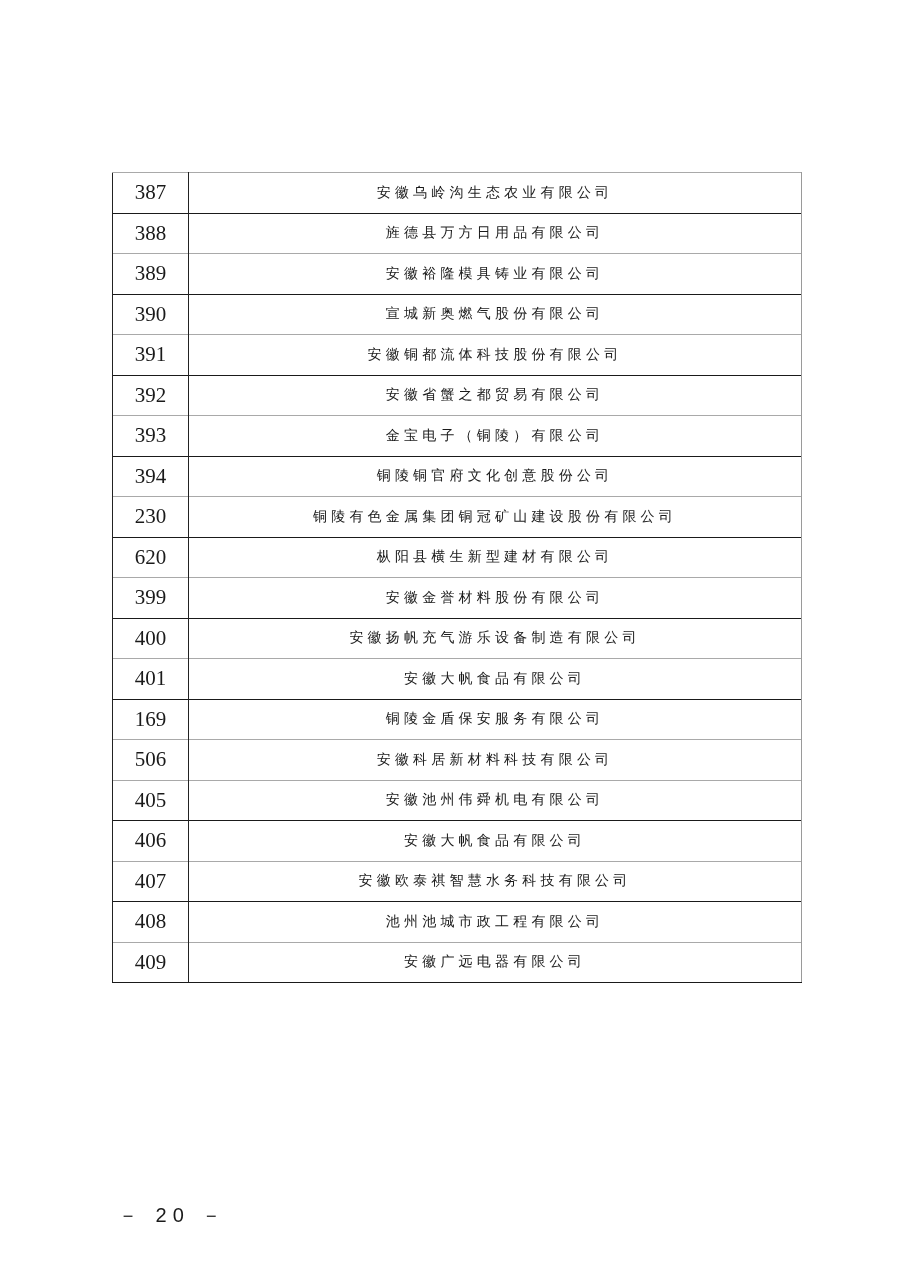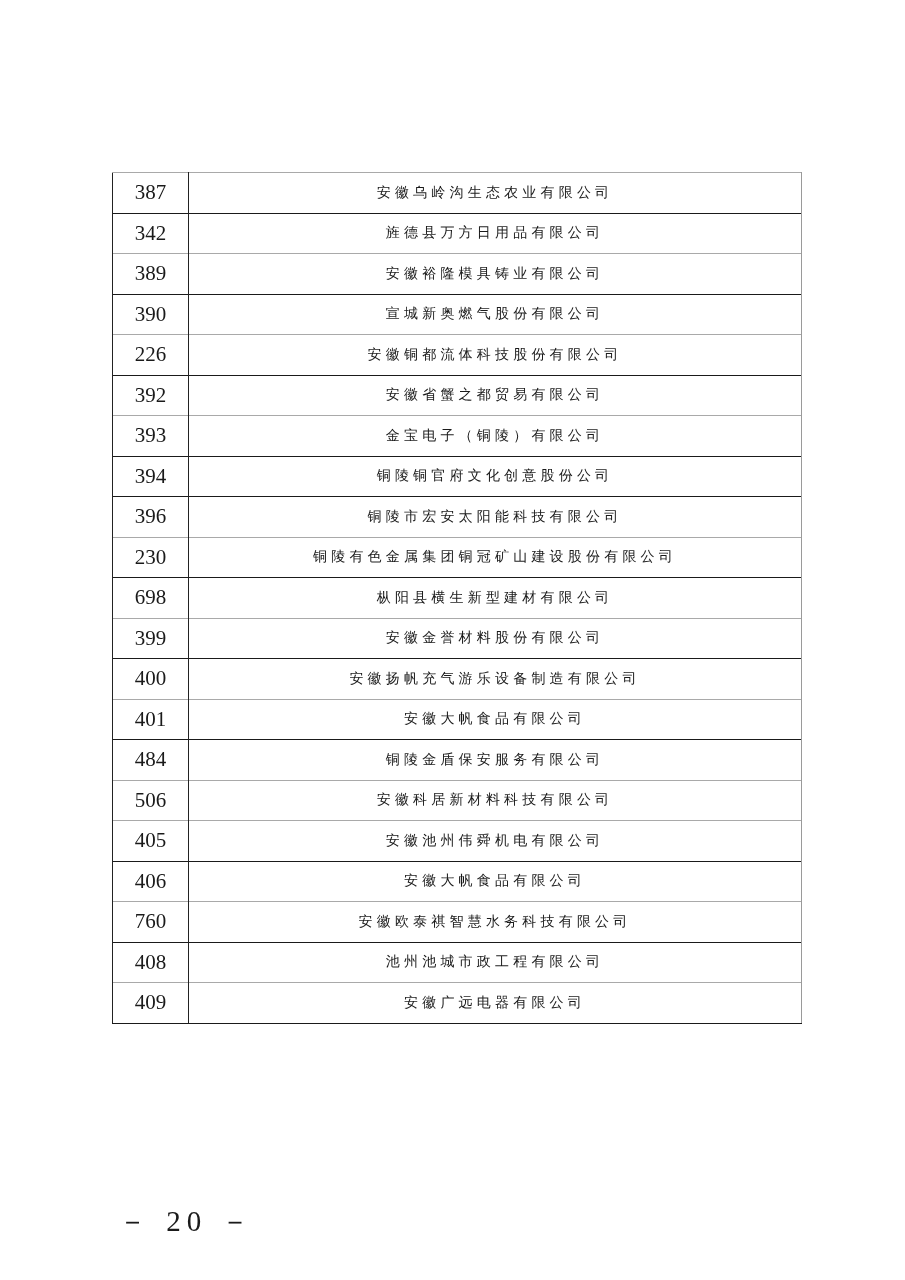--- a/index.html
+++ b/index.html
@@ -53,106 +53,102 @@
       border-right: 1.5px solid #9a9a9a;
     }
     tr.b-dark td { border-top: 1.5px solid #1a1a1a; }
     tr.b-gray td { border-top: 1.5px solid #a9a9a9; }
     tr.b-none td { border-top: none; }
     tr.last td { border-bottom: 1.5px solid #1a1a1a; margin-top: 20px; }
     .page-number {
       position: absolute;
       left: 118px;
       top: 1190px;
-      font-family: Liberation Serif, serif;
-      font-size: 29px;
+      font-family: Liberation Sans, sans-serif;
+      font-size: 20px;
       letter-spacing: 6px;
       color: #1a1a1a;
     }
   </style>
 </head>
 <body>
 
 <div class="page">
   <table class="list">
     <tbody id="rows">
         <tr class="b-gray">
           <td class="num">387</td>
           <td class="name last-col">安徽乌岭沟生态农业有限公司</td>
         </tr>
         <tr class="b-dark">
-          <td class="num">342</td>
+          <td class="num">388</td>
           <td class="name last-col">旌德县万方日用品有限公司</td>
         </tr>
         <tr class="b-gray">
           <td class="num">389</td>
           <td class="name last-col">安徽裕隆模具铸业有限公司</td>
         </tr>
         <tr class="b-dark">
           <td class="num">390</td>
           <td class="name last-col">宣城新奥燃气股份有限公司</td>
         </tr>
         <tr class="b-gray">
-          <td class="num">226</td>
+          <td class="num">391</td>
           <td class="name last-col">安徽铜都流体科技股份有限公司</td>
         </tr>
         <tr class="b-dark">
           <td class="num">392</td>
           <td class="name last-col">安徽省蟹之都贸易有限公司</td>
         </tr>
         <tr class="b-gray">
           <td class="num">393</td>
           <td class="name last-col">金宝电子（铜陵）有限公司</td>
         </tr>
         <tr class="b-dark">
           <td class="num">394</td>
           <td class="name last-col">铜陵铜官府文化创意股份公司</td>
         </tr>
-        <tr class="b-dark">
-          <td class="num">396</td>
-          <td class="name last-col">铜陵市宏安太阳能科技有限公司</td>
-        </tr>
         <tr class="b-gray">
           <td class="num">230</td>
           <td class="name last-col">铜陵有色金属集团铜冠矿山建设股份有限公司</td>
         </tr>
         <tr class="b-dark">
-          <td class="num">698</td>
+          <td class="num">620</td>
           <td class="name last-col">枞阳县横生新型建材有限公司</td>
         </tr>
         <tr class="b-gray">
           <td class="num">399</td>
           <td class="name last-col">安徽金誉材料股份有限公司</td>
         </tr>
         <tr class="b-dark">
           <td class="num">400</td>
           <td class="name last-col">安徽扬帆充气游乐设备制造有限公司</td>
         </tr>
         <tr class="b-gray">
           <td class="num">401</td>
           <td class="name last-col">安徽大帆食品有限公司</td>
         </tr>
         <tr class="b-dark">
-          <td class="num">484</td>
+          <td class="num">169</td>
           <td class="name last-col">铜陵金盾保安服务有限公司</td>
         </tr>
         <tr class="b-gray">
           <td class="num">506</td>
           <td class="name last-col">安徽科居新材料科技有限公司</td>
         </tr>
         <tr class="b-gray">
           <td class="num">405</td>
           <td class="name last-col">安徽池州伟舜机电有限公司</td>
         </tr>
         <tr class="b-dark">
           <td class="num">406</td>
           <td class="name last-col">安徽大帆食品有限公司</td>
         </tr>
         <tr class="b-gray">
-          <td class="num">760</td>
+          <td class="num">407</td>
           <td class="name last-col">安徽欧泰祺智慧水务科技有限公司</td>
         </tr>
         <tr class="b-dark">
           <td class="num">408</td>
           <td class="name last-col">池州池城市政工程有限公司</td>
         </tr>
         <tr class="b-gray last">
           <td class="num">409</td>
           <td class="name last-col">安徽广远电器有限公司</td>
         </tr>

